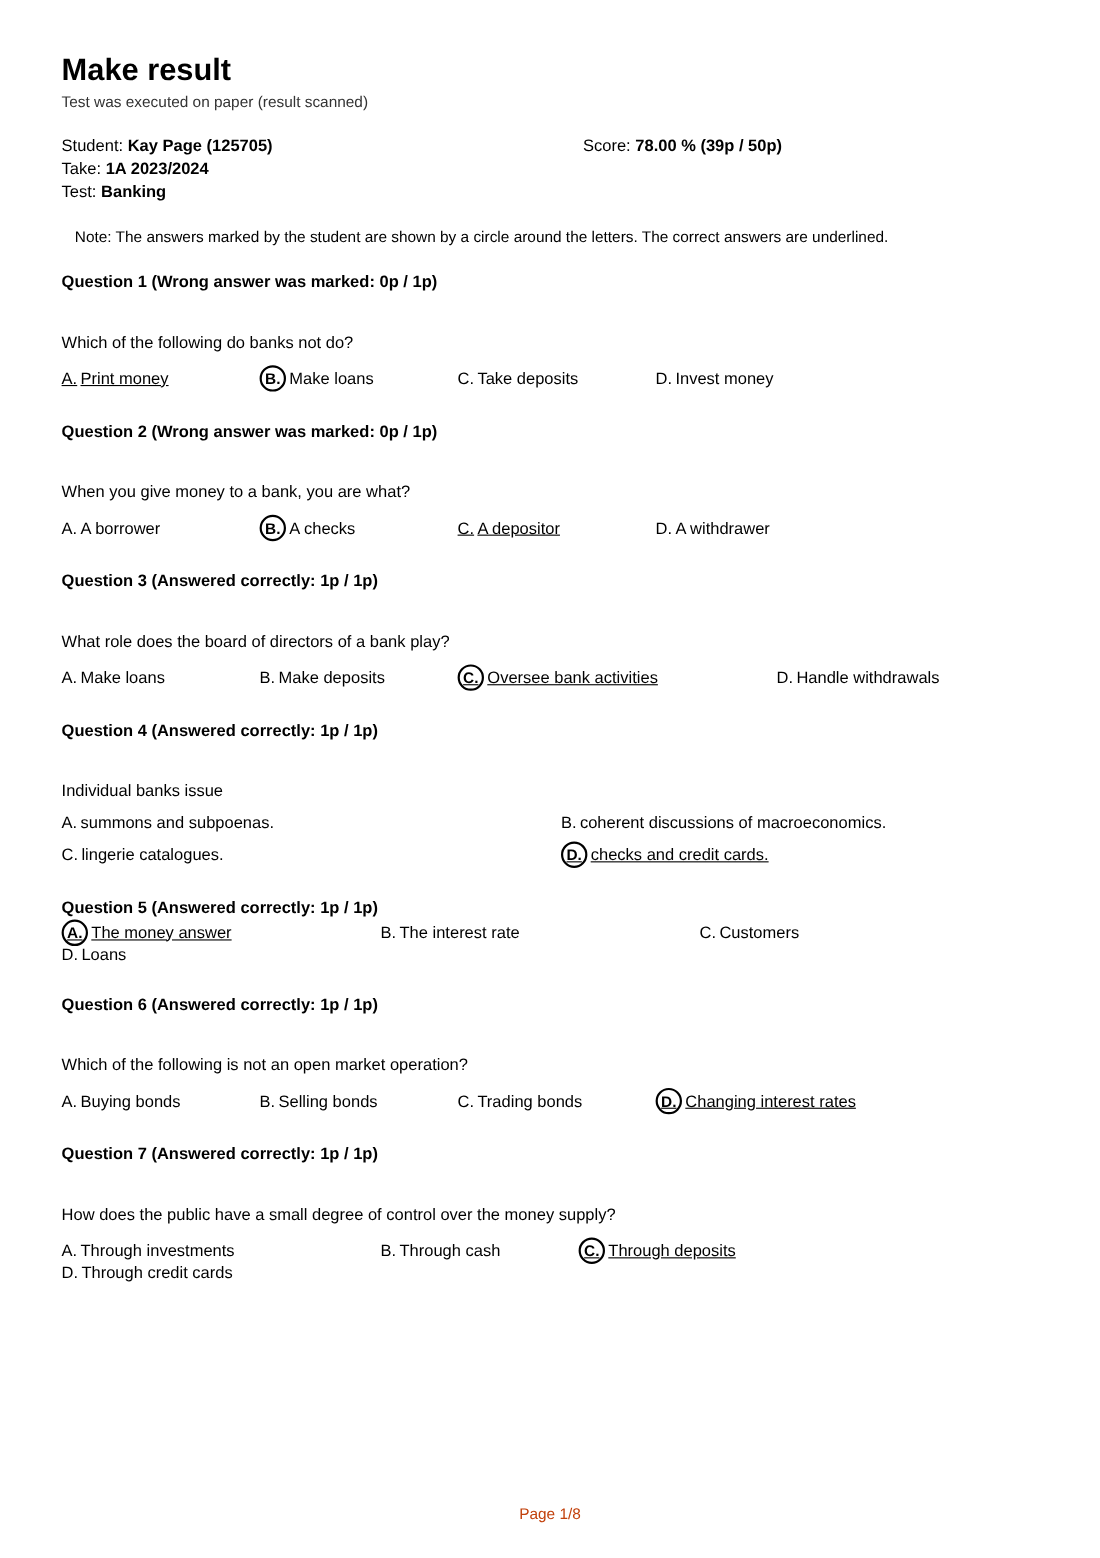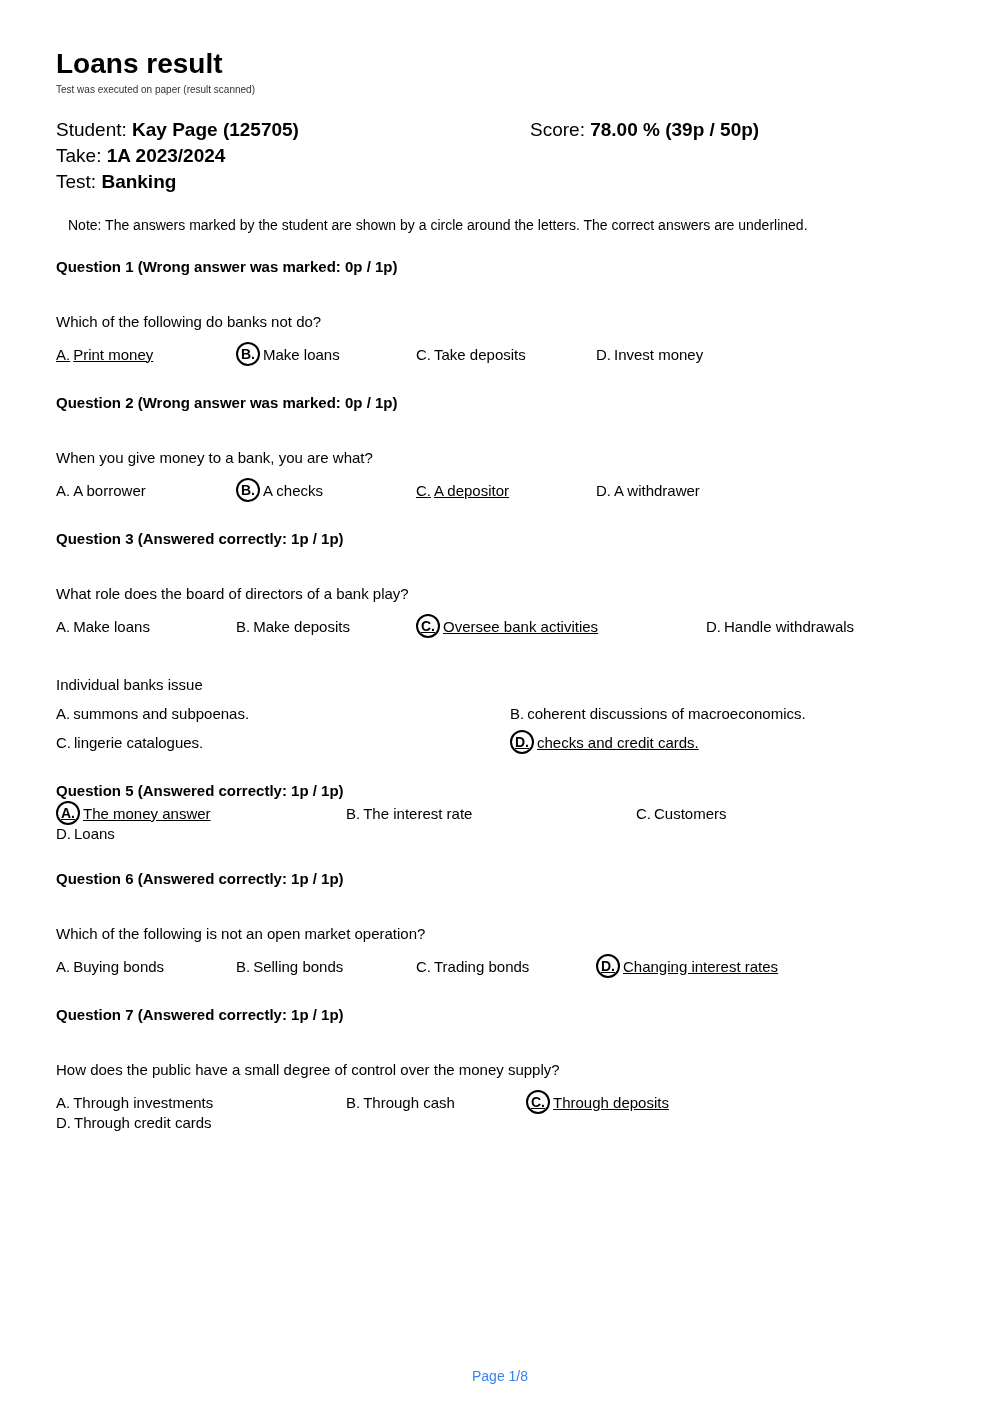--- a/index.html
+++ b/index.html
@@ -15,32 +15,32 @@
       padding: 48px 56px 60px 56px;
       min-height: 1416px;
       position: relative;
     }
     .title {
       font-size: 28px;
       font-weight: bold;
       margin-bottom: 4px;
     }
     .subtitle {
-      font-size: 10px;
+      font-size: 14px;
       color: #333;
       margin-bottom: 24px;
     }
     .info-block {
       display: flex;
       justify-content: space-between;
       margin-bottom: 6px;
     }
     .info-left { flex: 1; }
     .info-right { flex: 1; text-align: left; padding-left: 60px; }
-    .info-line { font-size: 19px; margin-bottom: 4px; }
+    .info-line { font-size: 15px; margin-bottom: 4px; }
     .info-line .bold { font-weight: bold; }
     .note {
       font-size: 14px;
       margin: 18px 0 22px 12px;
       line-height: 1.5;
     }
     .question-block {
       margin-bottom: 28px;
     }
     .question-header {
@@ -83,33 +83,33 @@
     .letter {
       font-weight: normal;
       margin-right: 3px;
     }
     .underlined {
       text-decoration: underline;
     }
     .page-footer {
       text-align: center;
       font-size: 14px;
-      color: #3b82f6;
+      color: #c2410c;
       position: absolute;
       bottom: 32px;
       left: 0; right: 0;
     }
   </style>
 </head>
 <body>
 
 <div class="page">
 
   <div>
-    <div class="title">Loans result</div>
+    <div class="title">Make result</div>
     <div class="subtitle">Test was executed on paper (result scanned)</div>
   </div>
 
   <div class="info-block">
     <div class="info-left">
       <div class="info-line">
         <span>Student:</span>
         <span class="bold">Kay Page (125705)</span>
       </div>
       <div class="info-line">
@@ -196,20 +196,21 @@
           <span class="underlined">Oversee bank activities</span>
         </div>
         <div class="answer">
           <span class="letter">D.</span>
           <span>Handle withdrawals</span>
         </div>
       </div>
     </div>
 
     <div class="question-block">
+      <div class="question-header">Question 4 (Answered correctly: 1p / 1p)</div>
       <div class="question-text">Individual banks issue</div>
       <div style="display:grid; grid-template-columns: 1fr 1fr; gap: 8px 20px;">
         <div class="answer">
           <span class="letter">A.</span>
           <span>summons and subpoenas.</span>
         </div>
         <div class="answer">
           <span class="letter">B.</span>
           <span>coherent discussions of macroeconomics.</span>
         </div>

